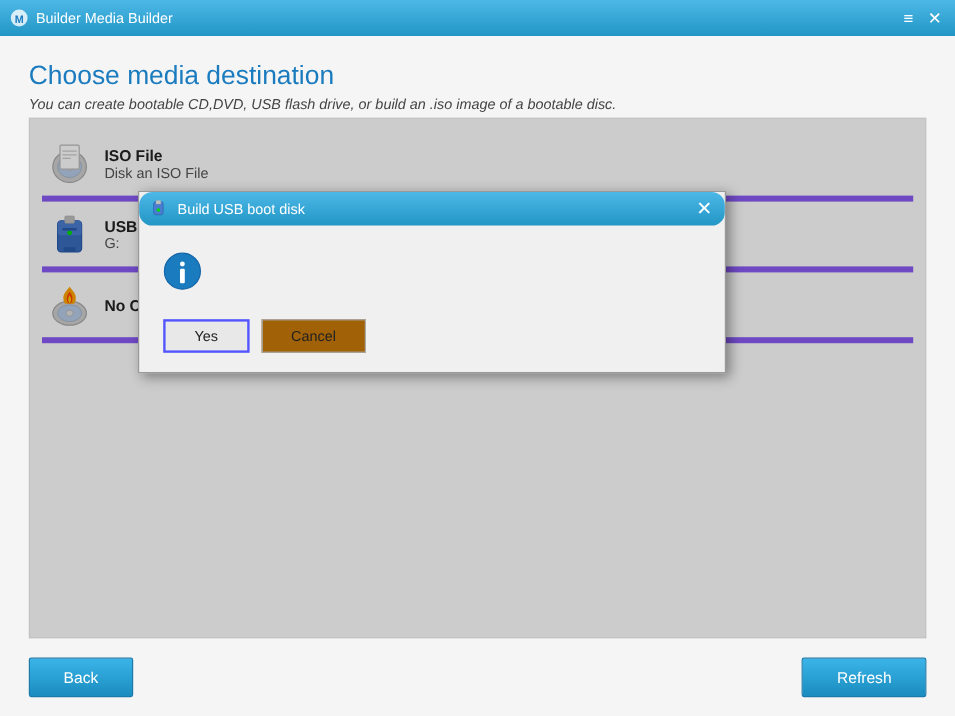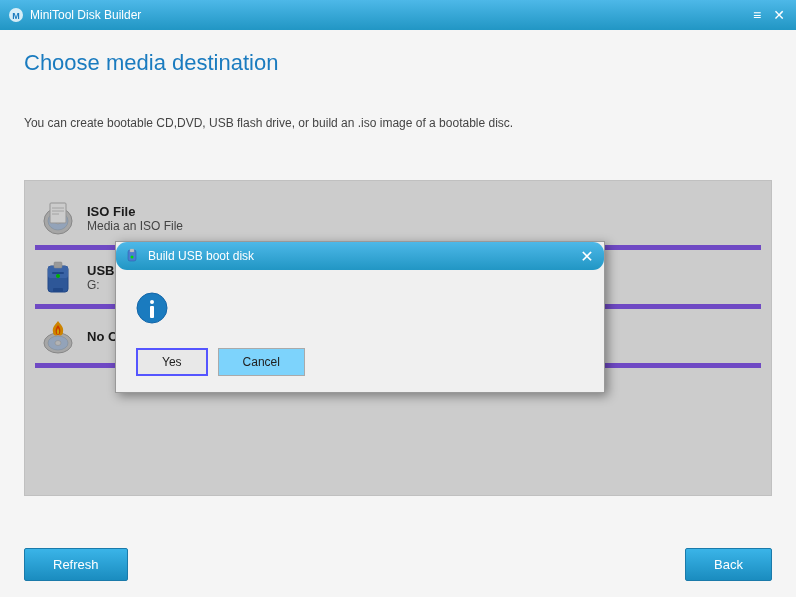--- a/index.html
+++ b/index.html
@@ -47,34 +47,34 @@
       line-height: 1;
     }
 
     
     .main {
       padding: 20px 24px 16px 24px;
       background: #f5f5f5;
       height: calc(597px - 30px);
       display: flex;
       flex-direction: column;
-      gap: 36px;
     }
 
     .page-title {
       color: #1a7bbf;
       font-size: 22px;
       font-weight: 400;
       margin-bottom: 4px;
     }
 
     .page-subtitle {
       color: #444;
       font-size: 12px;
-      margin-bottom: 14px;
+      margin-bottom: 4px;
+      font-style: italic;
     }
 
     
     .options-box {
       border: 1px solid #c0c0c0;
       background: white;
       flex: 1;
       padding: 10px;
       margin-bottom: 12px;
       position: relative;
@@ -195,21 +195,21 @@
     }
 
     .modal-footer {
       display: flex;
       justify-content: flex-start;
       gap: 10px;
       padding: 8px 20px 16px 20px;
     }
 
     .modal-btn {
-      background: #7dd3fc;
+      background: #a16207;
       border: 1px solid #aaa;
       padding: 5px 24px;
       font-size: 12px;
       cursor: pointer;
       min-width: 70px;
       color: #222;
     }
     .modal-btn-yes {
       background: #e8e8e8;
       border: 2px solid #5555ff;
@@ -217,21 +217,21 @@
   </style>
 </head>
 <body>
 
 <div class="titlebar">
 
   <svg class="titlebar-icon" viewBox="0 0 16 16">
     <circle cx="8" cy="8" r="7" fill="#fff" opacity="0.8"></circle>
     <text x="8" y="12" text-anchor="middle" font-size="9" fill="#1a7bbf" font-weight="bold">M</text>
   </svg>
-  <span class="titlebar-title">MiniTool Disk Builder</span>
+  <span class="titlebar-title">Builder Media Builder</span>
   <div class="titlebar-controls">
     <button class="titlebar-btn">≡</button>
     <button class="titlebar-btn">✕</button>
   </div>
 </div>
 
 <div class="main">
   <div class="page-title">Choose media destination</div>
   <div class="page-subtitle">You can create bootable CD,DVD, USB flash drive, or build an .iso image of a bootable disc.</div>
 
@@ -246,21 +246,21 @@
           <ellipse cx="19" cy="22" rx="3" ry="3" fill="#e0e0e0" stroke="#aaa" stroke-width="0.5"></ellipse>
 
           <rect x="11" y="4" width="16" height="20" rx="1" fill="white" stroke="#bbb" stroke-width="1"></rect>
           <line x1="13" y1="9" x2="25" y2="9" stroke="#ccc" stroke-width="1"></line>
           <line x1="13" y1="12" x2="25" y2="12" stroke="#ccc" stroke-width="1"></line>
           <line x1="13" y1="15" x2="20" y2="15" stroke="#ccc" stroke-width="1"></line>
         </svg>
       </div>
       <div>
         <div class="option-text-title">ISO File</div>
-        <div class="option-text-sub">Media an ISO File</div>
+        <div class="option-text-sub">Disk an ISO File</div>
       </div>
     </div>
 
     <div class="option-item">
       <div class="option-icon">
         <svg width="38" height="38" viewBox="0 0 38 38">
 
           <rect x="9" y="8" width="20" height="26" rx="3" fill="#3a6dbf" stroke="#2a5aaa" stroke-width="1"></rect>
           <rect x="9" y="8" width="20" height="12" rx="2" fill="#4a7dd0"></rect>
           <rect x="14" y="30" width="10" height="4" rx="1" fill="#2a5aaa"></rect>
@@ -323,16 +323,16 @@
         <div class="modal-footer">
           <button class="modal-btn modal-btn-yes">Yes</button>
           <button class="modal-btn">Cancel</button>
         </div>
       </div>
     </div>
 
   </div>
 
   <div class="bottom-bar">
+    <button class="btn">Back</button>
     <button class="btn">Refresh</button>
-    <button class="btn">Back</button>
   </div>
 </div>
 
 </body></html>

